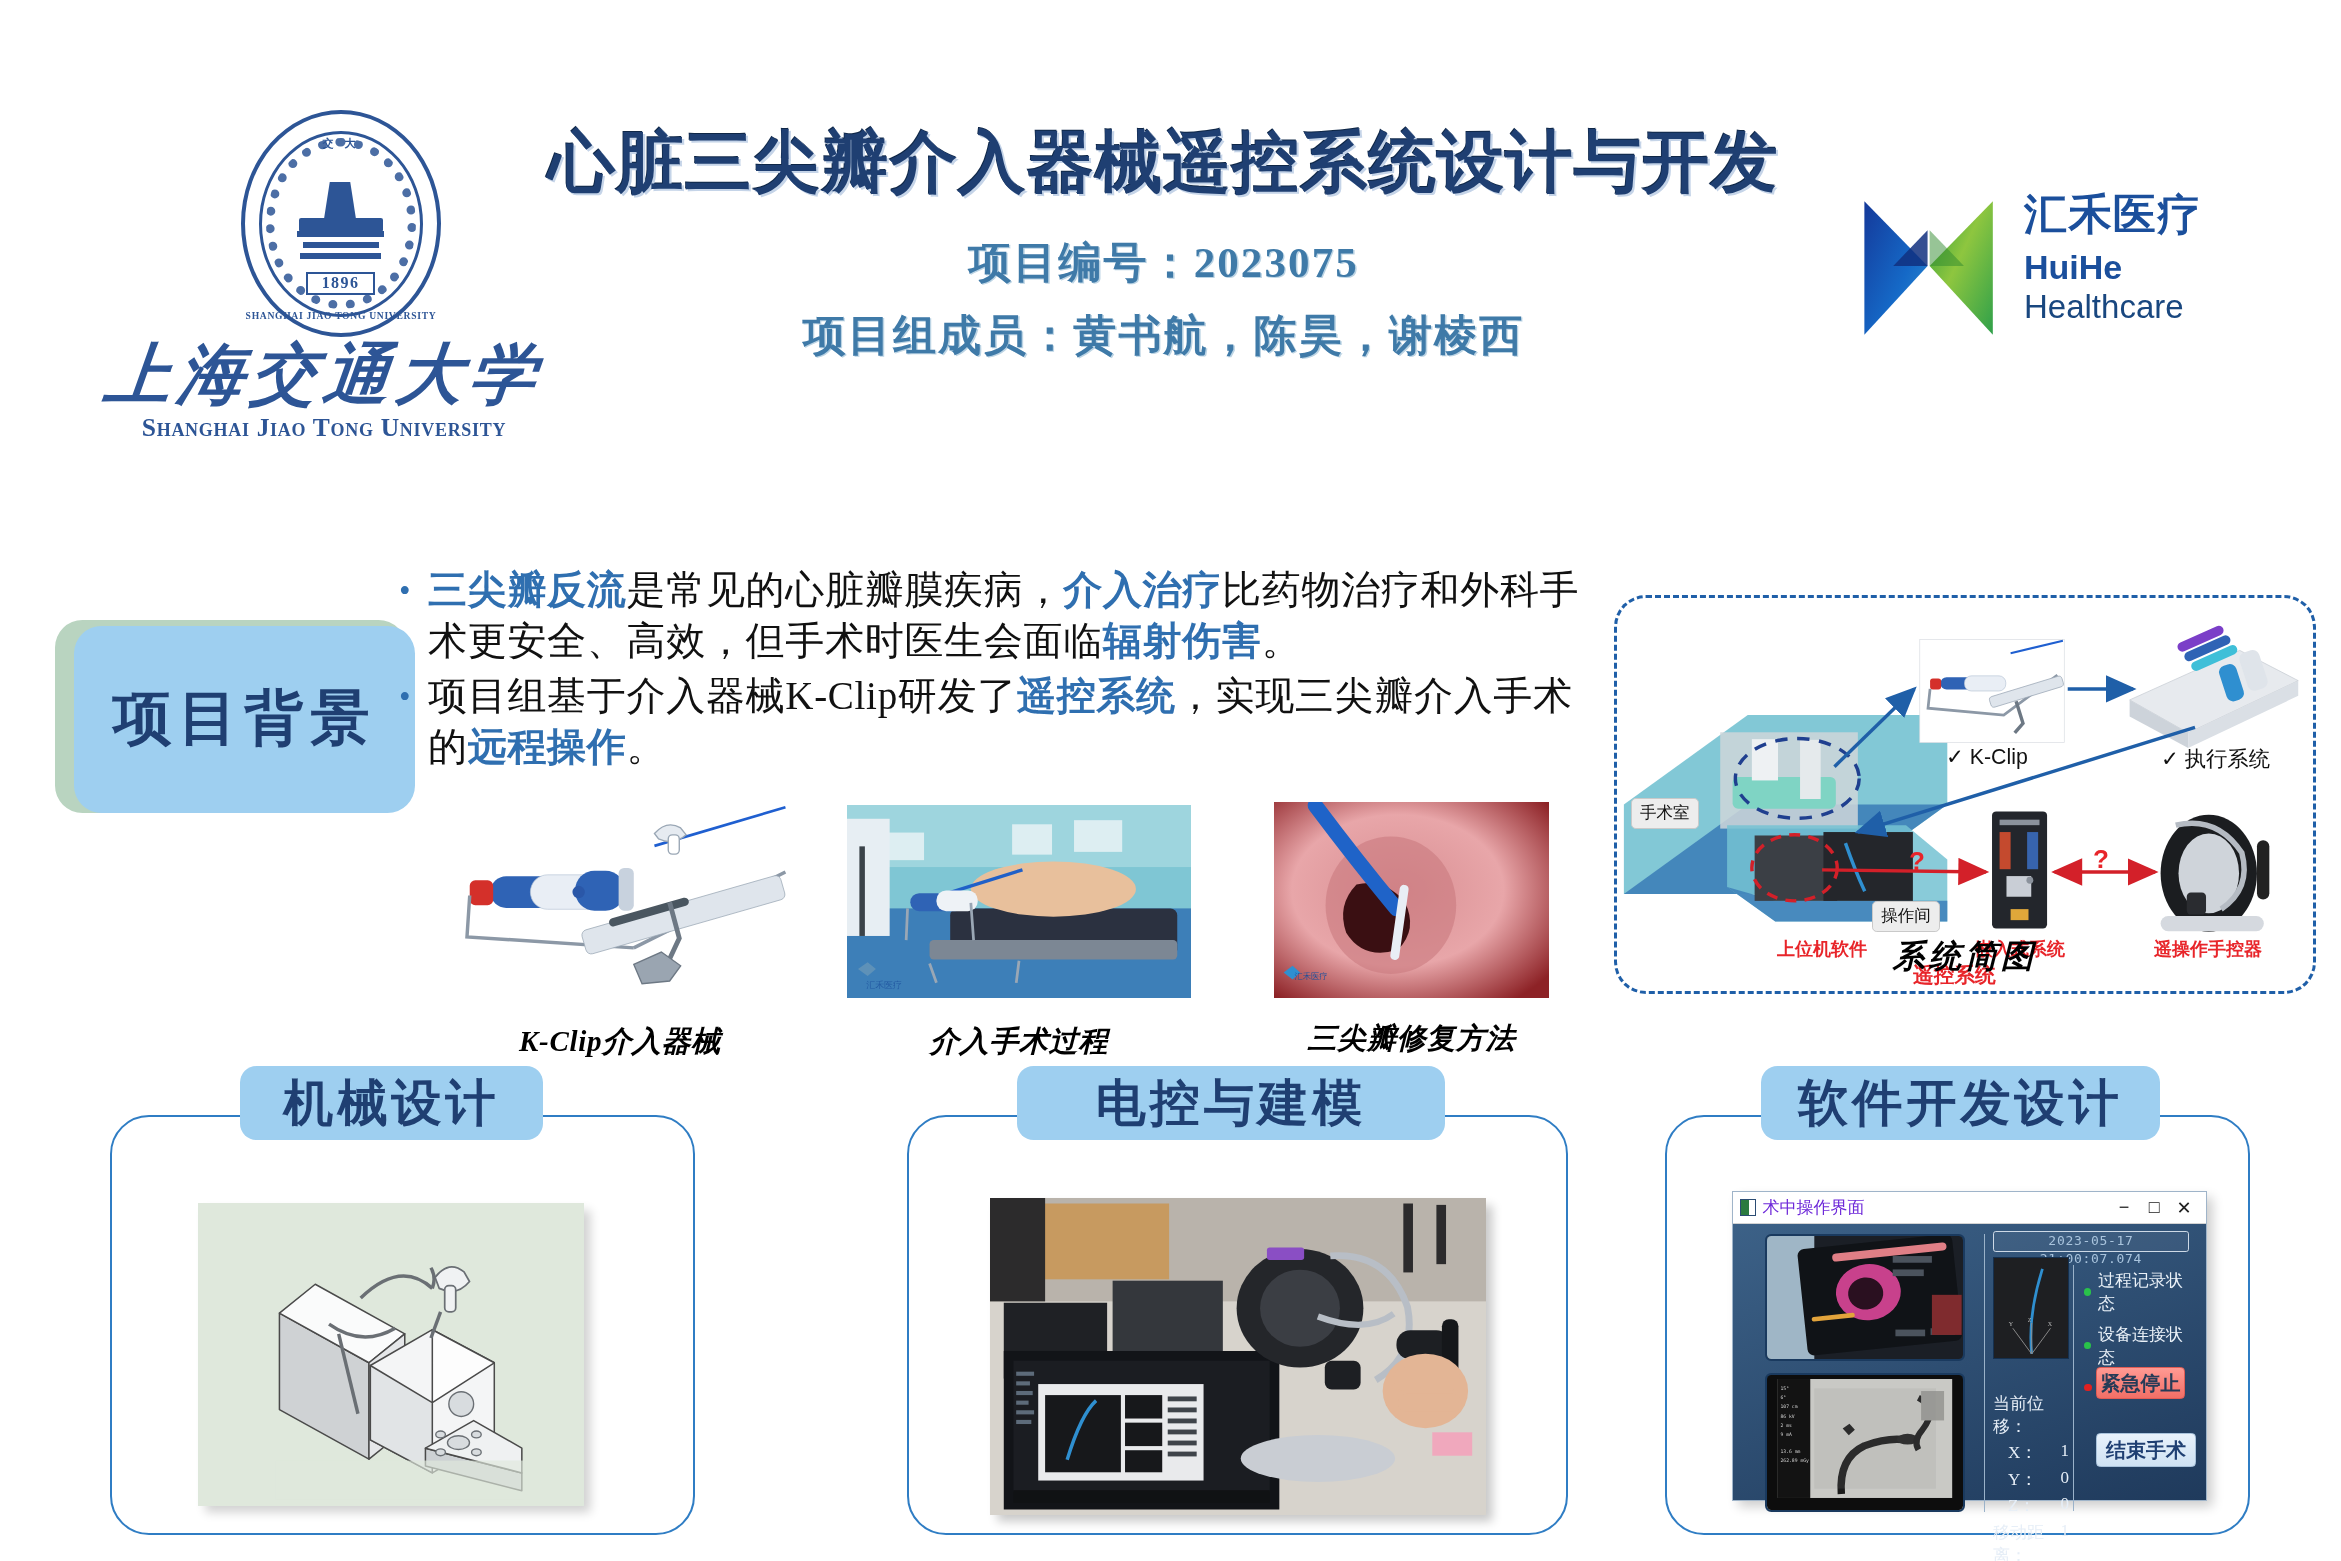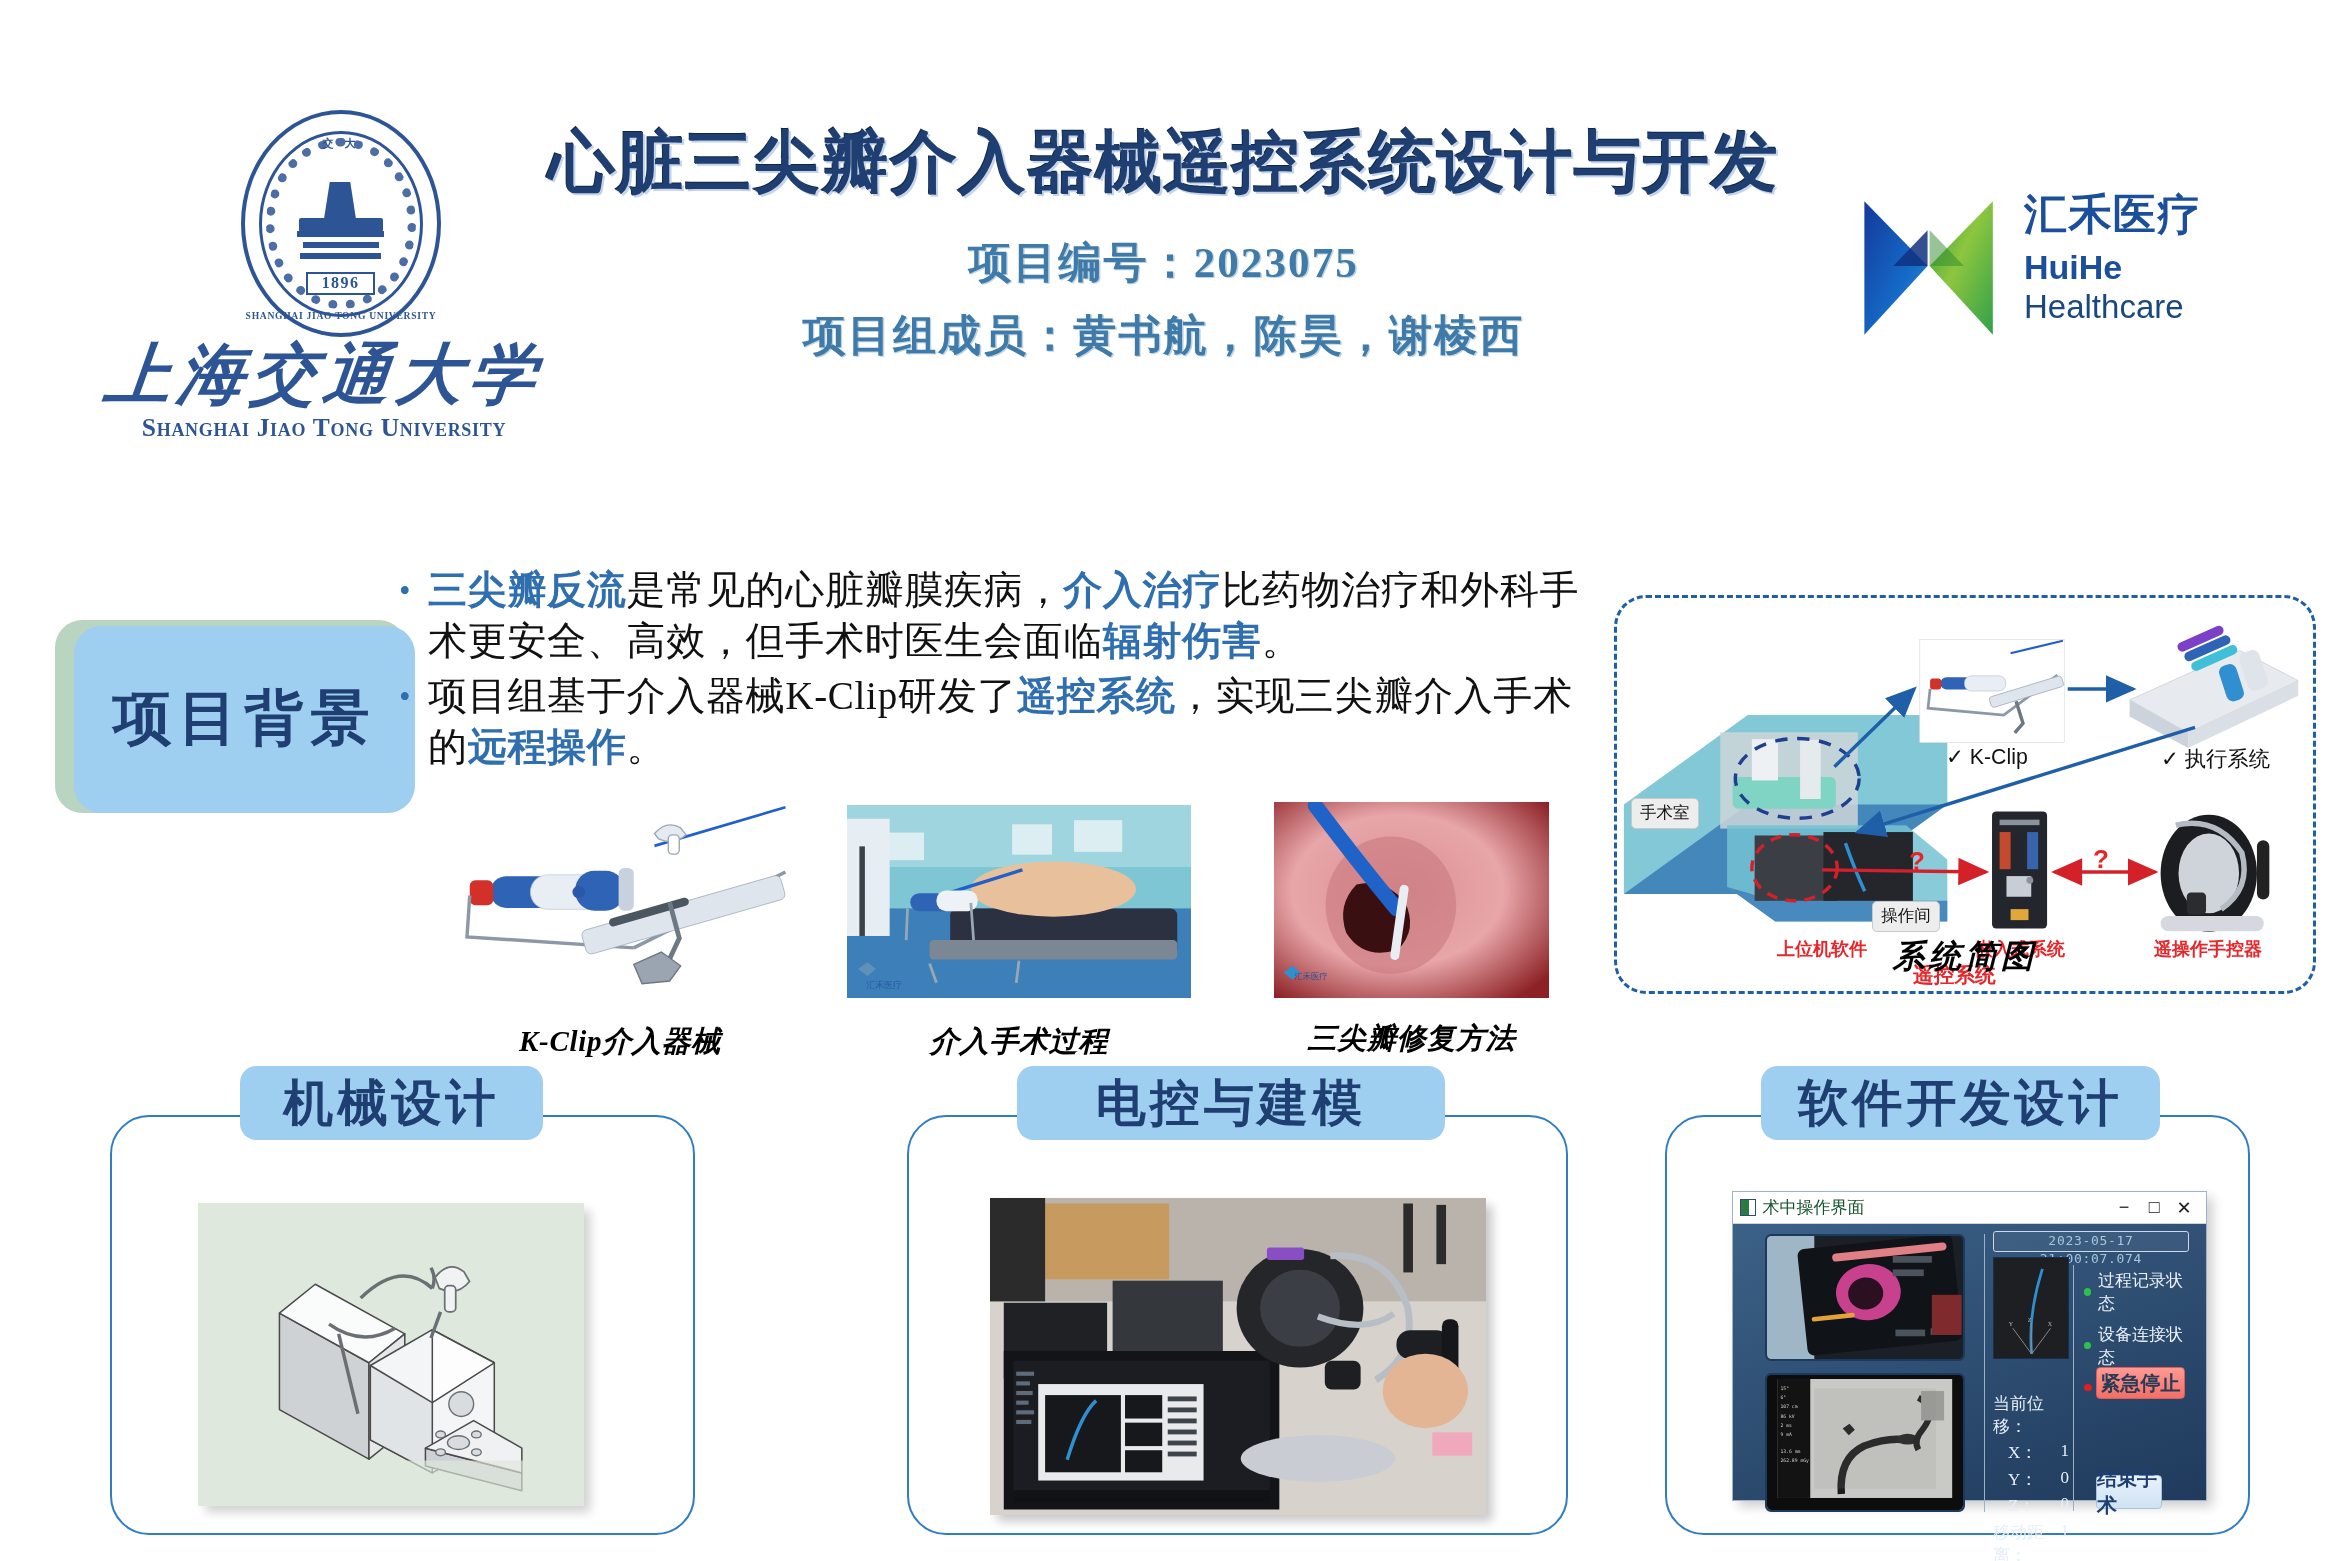--- a/index.html
+++ b/index.html
@@ -207,21 +207,21 @@
   }
   .sw-title {
     height: 32px; background: #ffffff; display: flex; align-items: center;
     padding: 0 6.9px; border-bottom: 0.7px solid #d3d3d3;
   }
   .sw-app-icon {
     width: 16.5px; height: 16.5px; border: 1.4px solid #2b4c73; margin-right: 6.2px;
     background: linear-gradient(90deg,#2b7a3f 55%, #ffffff 55%);
   }
   .sw-title-text {
-    font-size: 17px; color: #14532d; font-family: "Liberation Sans", "DejaVu Sans", sans-serif;
+    font-size: 17px; color: #6d28d9; font-family: "Liberation Sans", "DejaVu Sans", sans-serif;
     flex: 1;
   }
   .sw-btn {
     width: 30px; height: 25px; display: flex; align-items: center; justify-content: center;
     font-size: 18px; color: #222; font-family: "Liberation Sans", sans-serif;
   }
   .sw-body { position: absolute; left: 0; top: 32px; right: 0; bottom: 0;
     background: linear-gradient(160deg,#3c6187 0%, #1f3a5c 100%); padding: 9.6px; }
 
   .sw-cam {
@@ -718,21 +718,21 @@
         <div class="sw-status-lbl">设备连接状态</div>
       </div>
       <div class="sw-status-row">
         <div class="sw-dot" style="background:#e02020;"></div>
         <div class="sw-status-lbl">运行状态</div>
       </div>
     </div>
 
     <div class="sw-estop" style="left:363px; top:143px; width:89px; height:32px;">紧急停止</div>
 
-    <div class="sw-endbtn" style="left:363px; top:209px; width:66px; height:34px;margin-top:42px;">结束手术</div>
+    <div class="sw-endbtn" style="left:363px; top:209px; width:100px; height:34px;">结束手术</div>
 
     <div class="sw-disp" style="left:260px; top:168px; width:76px;">
       <div>当前位移：</div>
       <div class="r">
         <span style="padding-left:15px">X：</span>
         <span>1</span>
       </div>
       <div class="r">
         <span style="padding-left:15px">Y：</span>
         <span>0</span>

